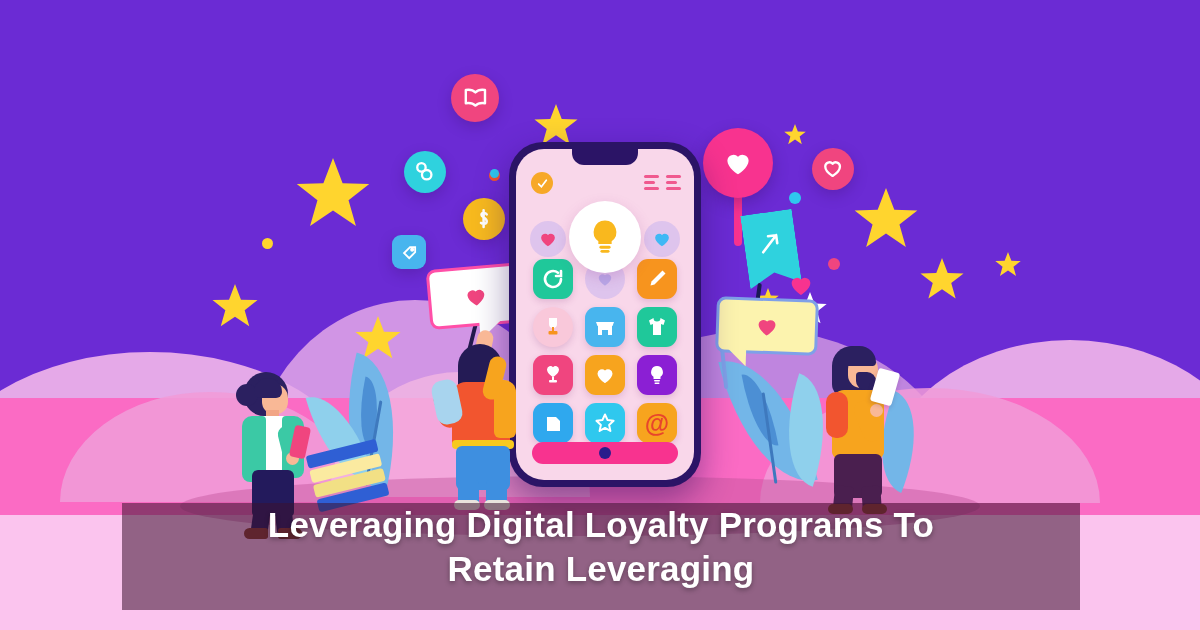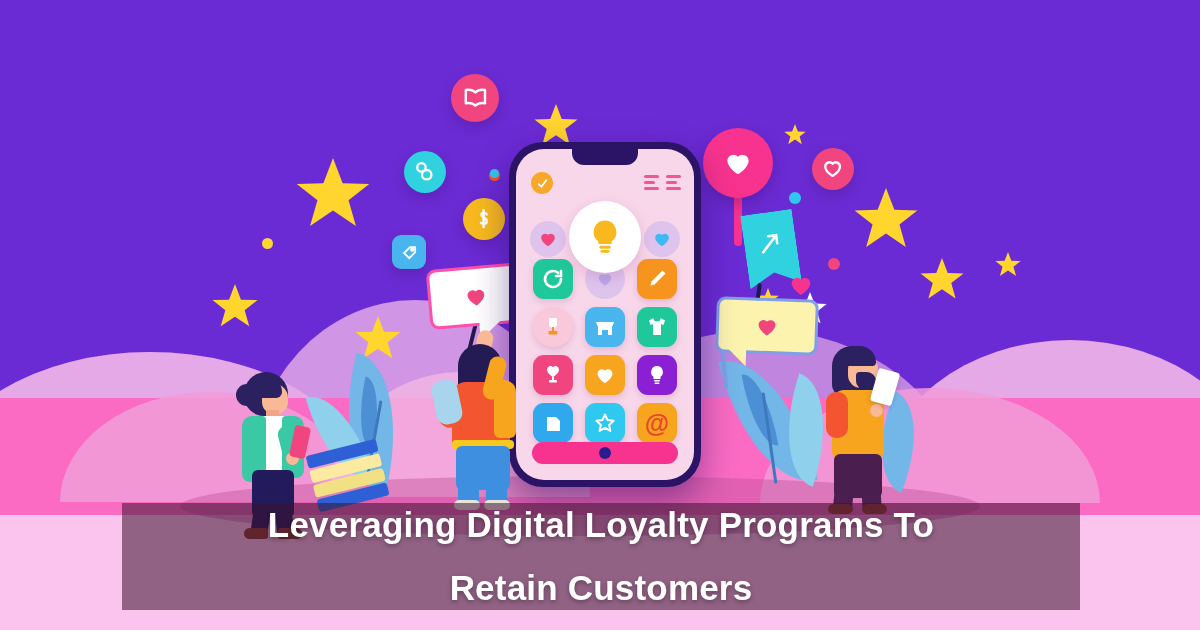--- a/index.html
+++ b/index.html
@@ -124,21 +124,21 @@
   .pc{position:absolute;}
 
   
   #books{position:absolute;left:312px;top:446px;width:76px;height:62px;transform:rotate(-14deg);}
   .book{position:absolute;left:0;border-radius:3px;width:72px;height:13px;}
 
   
   #overlay{position:absolute;left:122px;top:503px;width:958px;height:107px;
     background:rgba(60,18,48,.55);}
   #title{position:absolute;left:122px;top:503px;width:958px;height:107px;
-    display:flex;flex-direction:column;align-items:center;justify-content:space-between;
+    display:flex;flex-direction:column;align-items:center;justify-content:flex-start;
     color:#FFFFFF;font-family:"Liberation Sans", sans-serif;font-weight:bold;
     font-size:35px;line-height:44px;text-align:center;letter-spacing:.2px;
     text-shadow:0 2px 5px rgba(0,0,0,.35);}
   #title span{display:block;}
 </style>
 </head>
 <body>
 
 <div id="stage">
 
@@ -428,16 +428,16 @@
     <div class="pc" style="left:22px;top:110px;width:48px;height:44px;background:#4A1F4F;border-radius:6px;"></div>
     <div class="pc" style="left:22px;top:142px;width:19px;height:24px;background:#4A1F4F;border-radius:4px;transform:rotate(6deg);"></div>
     <div class="pc" style="left:50px;top:142px;width:19px;height:24px;background:#4A1F4F;border-radius:4px;transform:rotate(-4deg);"></div>
     <div class="pc" style="left:16px;top:160px;width:25px;height:10px;background:#8B3A2E;border-radius:5px;"></div>
     <div class="pc" style="left:50px;top:160px;width:25px;height:10px;background:#8B3A2E;border-radius:5px;"></div>
   </div>
 
   <div id="overlay"></div>
   <div id="title">
     <span>Leveraging Digital Loyalty Programs To</span>
-    <span>Retain Customers</span>
+    <span>Retain Leveraging</span>
   </div>
 
 </div>
 
 </body></html>

